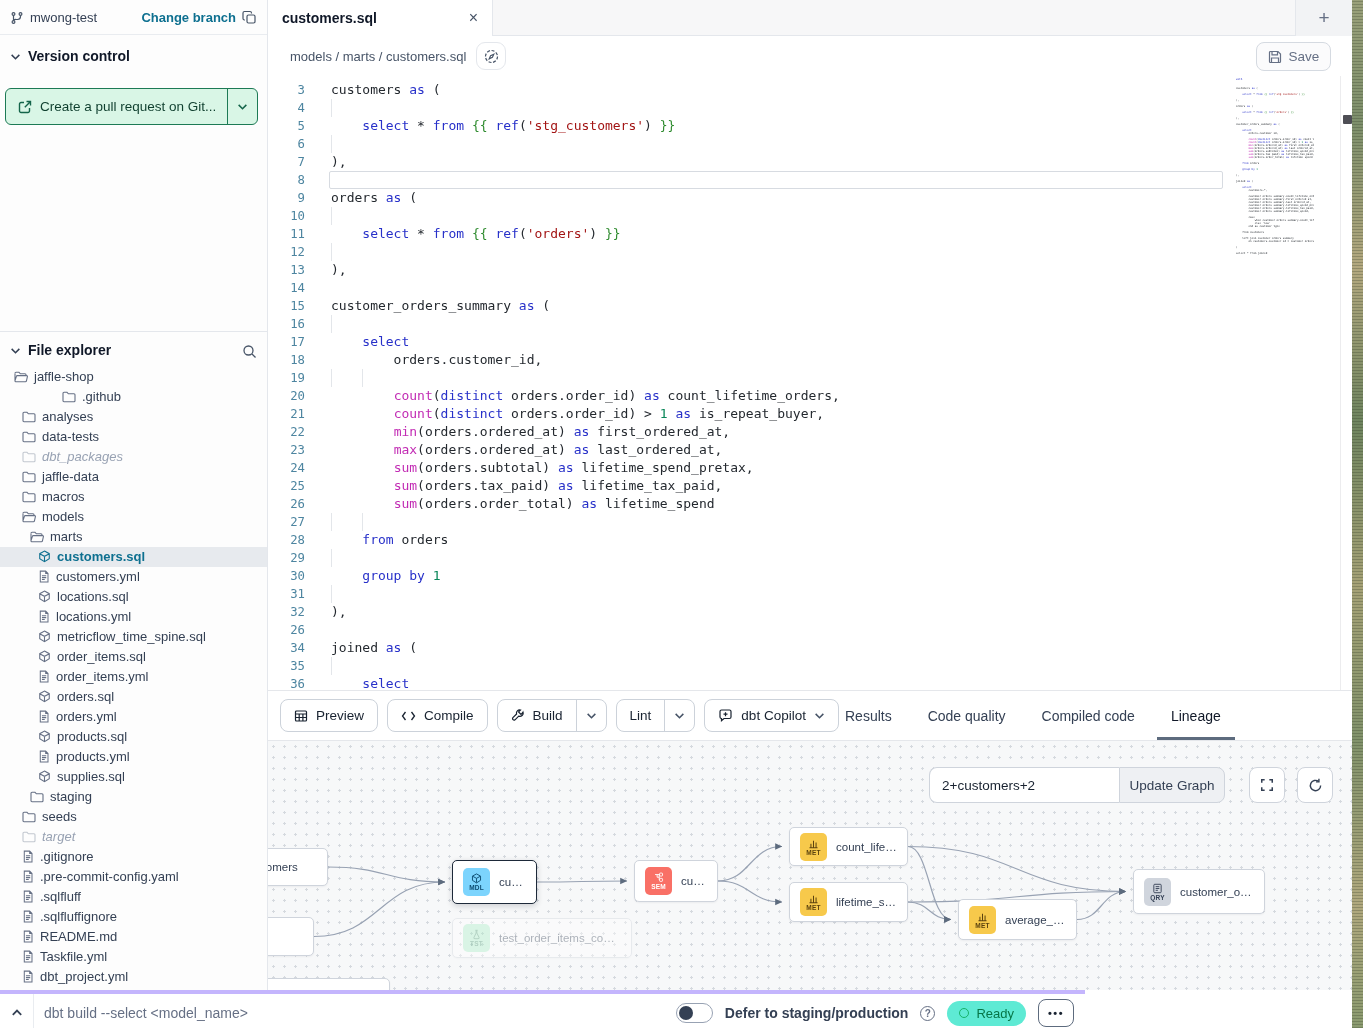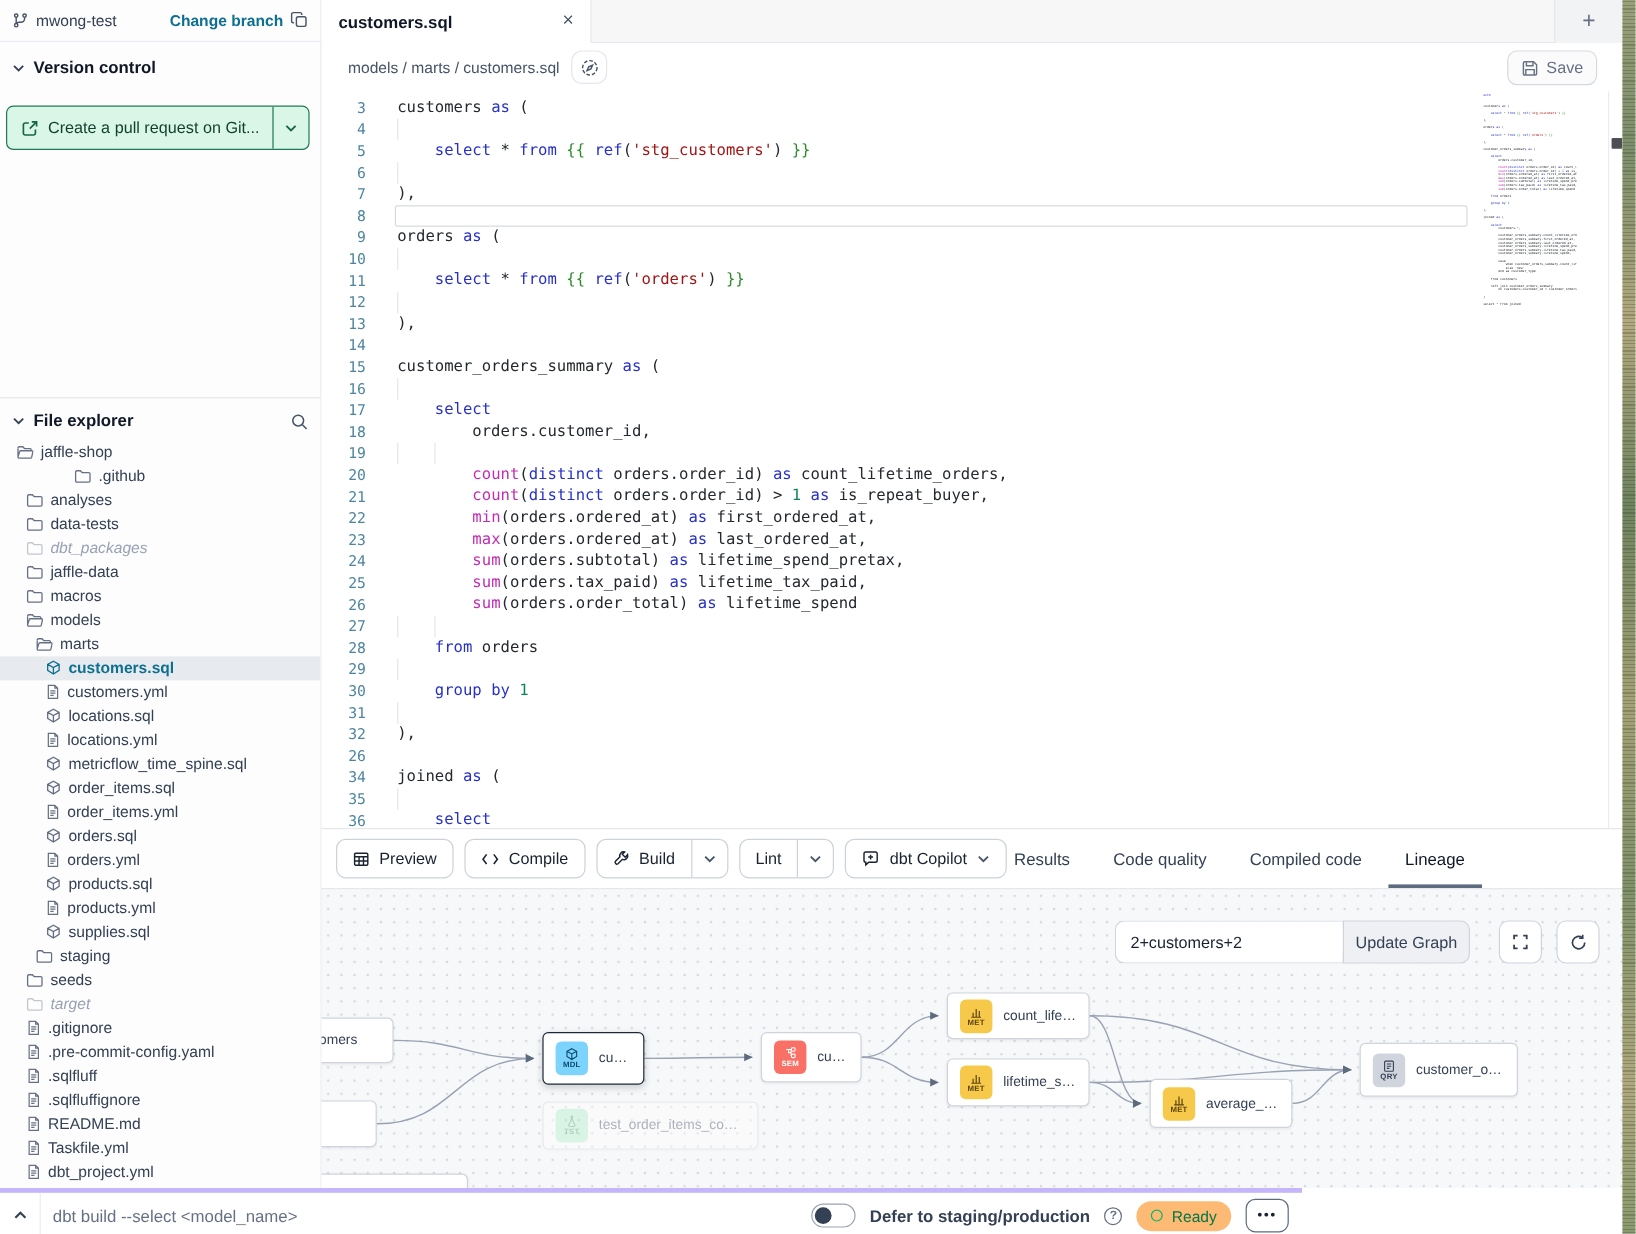--- a/index.html
+++ b/index.html
@@ -105,21 +105,21 @@
   #sb-div{position:absolute;left:33px;top:0;width:1px;height:38px;background:#e9ecf0;}
   #sb-cmd{position:absolute;left:44px;top:4px;width:560px;height:30px;border:none;outline:none;font-size:14px;
     color:#344054;background:transparent;font-family:"Liberation Sans",sans-serif;}
   #sb-cmd::placeholder{color:#667085;opacity:1;}
   #sb-right{position:absolute;right:11px;top:0;height:38px;display:flex;align-items:center;gap:12px;}
   #defer-toggle{width:37px;height:20px;border:1px solid #98a2b3;border-radius:11px;background:#fff;position:relative;cursor:pointer;}
   #defer-toggle .knob{position:absolute;left:2px;top:2px;width:14px;height:14px;border-radius:50%;background:#344054;}
   #defer-label{font-size:14px;font-weight:700;color:#344054;}
   #help-ic{width:15px;height:15px;border:1.3px solid #667085;border-radius:50%;color:#667085;font-size:10px;
     display:flex;align-items:center;justify-content:center;font-weight:700;cursor:pointer;}
-  #ready-pill{height:25px;padding:0 12px;border-radius:13px;background:#fdba74;display:flex;align-items:center;gap:7px;
+  #ready-pill{height:25px;padding:0 12px;border-radius:13px;background:#5eead4;display:flex;align-items:center;gap:7px;
     font-size:13px;color:#067647;cursor:pointer;}
   #ready-pill .dot{width:10px;height:10px;border:1.4px solid #17b26a;border-radius:50%;}
   #menu-btn{width:36px;height:28px;border:1.4px solid #5d6b7e;border-radius:8px;display:flex;align-items:center;
     justify-content:center;color:#182230;letter-spacing:1.5px;font-size:11px;font-weight:700;cursor:pointer;}
 
   
   #wallpaper{position:absolute;right:0;top:0;width:11px;height:1028px;
     background:linear-gradient(180deg,#9aa07a,#7d8f6b 12%,#b3a87f 26%,#6e845f 41%,#a5a176 57%,#81926b 72%,#b0a87e 88%,#8a9a6f);}
   #wallpaper::after{content:"";position:absolute;inset:0;
     background:repeating-linear-gradient(0deg,rgba(40,50,30,.25) 0 1px,transparent 1px 3px);}

